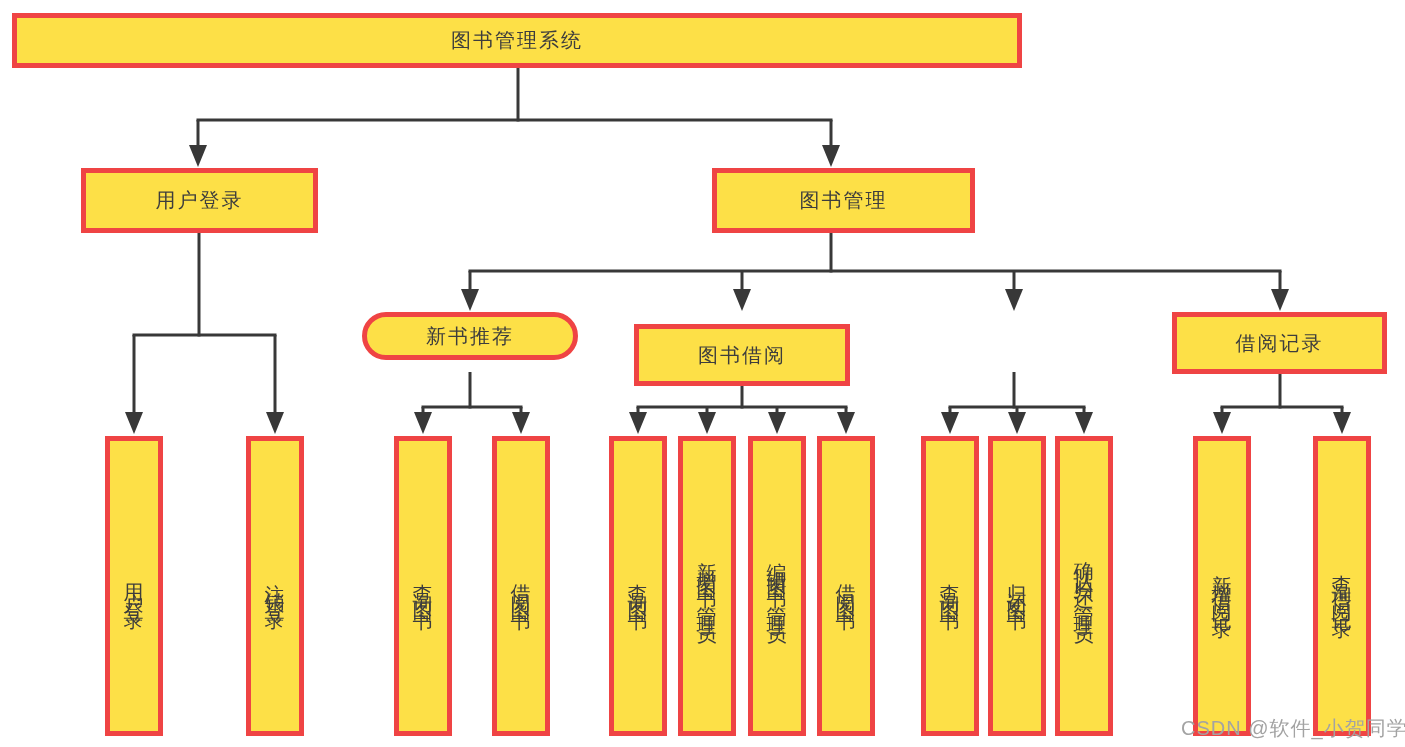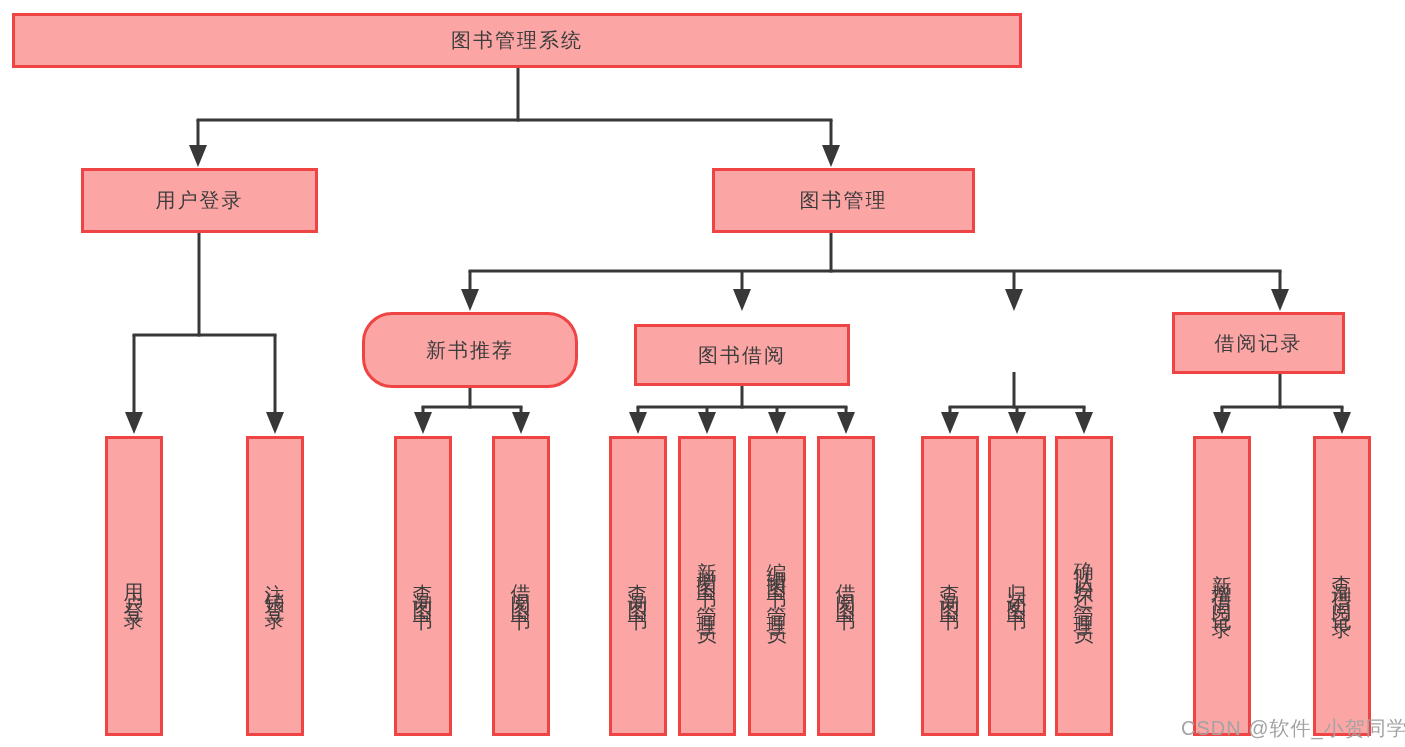--- a/index.html
+++ b/index.html
@@ -10,22 +10,22 @@
     background: #ffffff;
     font-family: "Liberation Sans", sans-serif;
     overflow: hidden;
   }
   .canvas svg { position: absolute; top: 0; left: 0; }
   .cline { stroke: #383838; stroke-width: 3; }
   .chead { fill: #383838; }
   .box {
     position: absolute;
     box-sizing: border-box;
-    border: 3px solid #ef4444;
-    background: #fca5a5;
+    border: 5px solid #ef4444;
+    background: #fde047;
     display: flex;
     align-items: center;
     justify-content: center;
     z-index: 2;
   }
   .hlabel {
     font-size: 20px;
     color: #3d3d3d;
     letter-spacing: 2px;
     white-space: nowrap;
@@ -135,27 +135,27 @@
     <span class="hlabel">图书管理系统</span>
   </div>
 
   <div class="box" style="left:81px; top:168px; width:237px; height:65px;">
     <span class="hlabel">用户登录</span>
   </div>
   <div class="box" style="left:712px; top:168px; width:263px; height:65px;">
     <span class="hlabel">图书管理</span>
   </div>
 
-  <div class="box" style="left:362px; top:312px; width:216px; height:76px;border-radius:30px;">
+  <div class="box" style="left:362px; top:312px; width:216px; height:48px;border-radius:30px;">
     <span class="hlabel">新书推荐</span>
   </div>
   <div class="box" style="left:634px; top:312px; width:216px; height:62px;margin-top:12px;">
     <span class="hlabel">图书借阅</span>
   </div>
-  <div class="box" style="left:1172px; top:312px; width:173px; height:62px;">
+  <div class="box" style="left:1172px; top:312px; width:215px; height:62px;">
     <span class="hlabel">借阅记录</span>
   </div>
 
   <div class="box vbox" style="left:105px;">
     <span class="vlabel">用户登录</span>
   </div>
   <div class="box vbox" style="left:246px;">
     <span class="vlabel">注销登录</span>
   </div>
 

